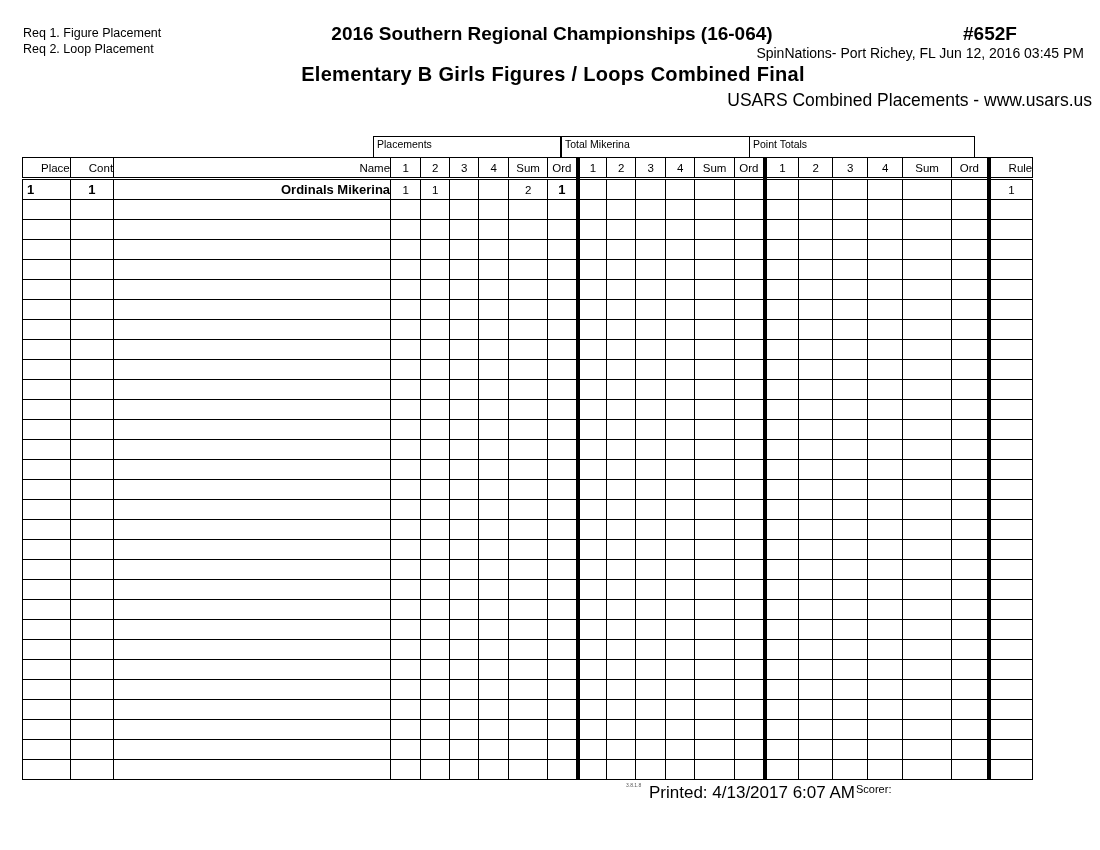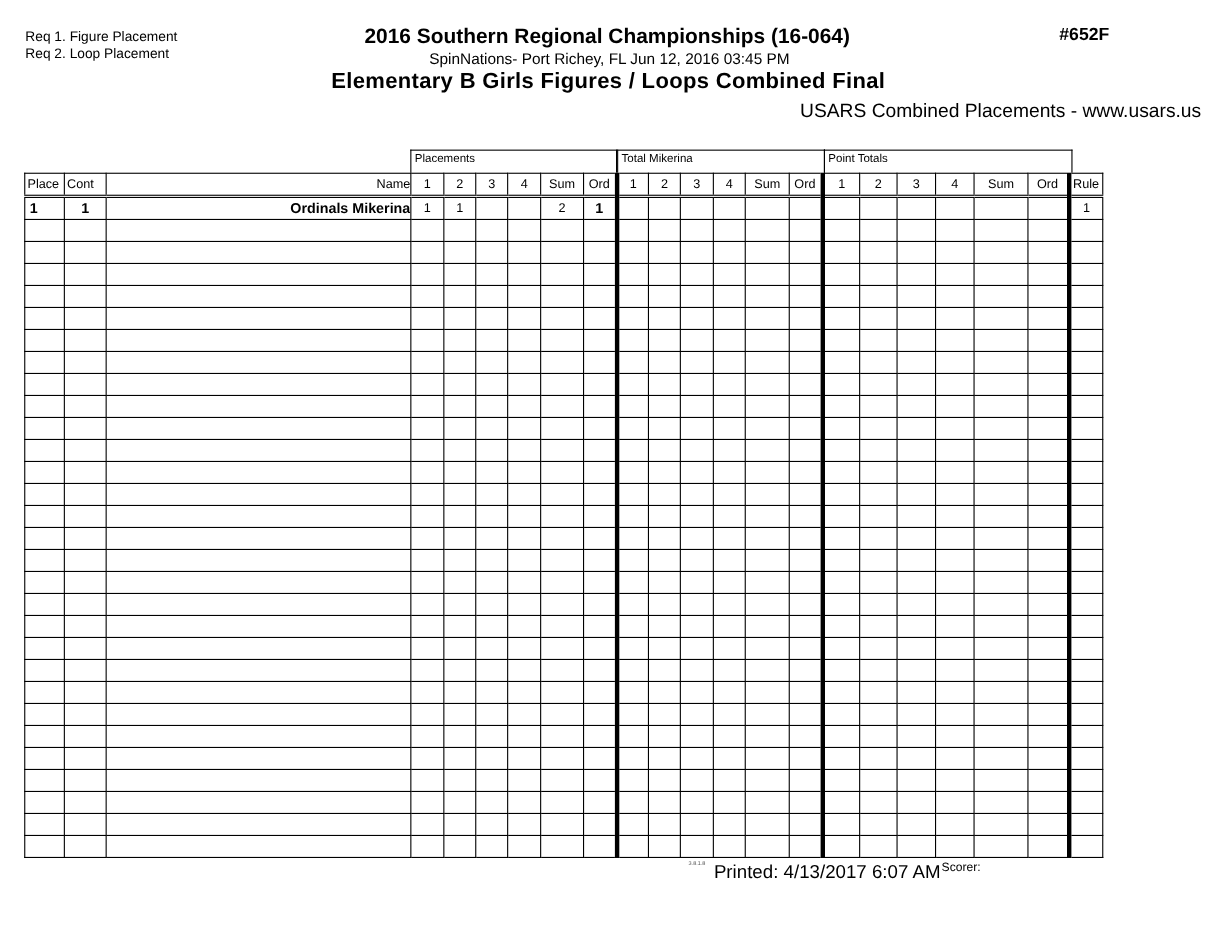--- a/index.html
+++ b/index.html
@@ -1,32 +1,32 @@
 <!DOCTYPE html>
 <html><head>
 <meta charset="utf-8">
 <style>
   html, body { margin: 0; padding: 0; background: #ffffff; }
   body { width: 1100px; height: 850px; position: relative; overflow: hidden; font-family: "Liberation Sans", sans-serif; color: #000; }
   .abs { position: absolute; }
   .req { left: 23px; font-size: 12.5px; line-height: 16px; }
   .title1 { left: 0; width: 1104px; text-align: center; top: 23px; font-size: 19px; font-weight: bold; }
-  .title2 { left: 0; width: 1084px; text-align: center; top: 45px; font-size: 14px; margin-left: 12px; }
+  .title2 { left: 0; width: 1084px; text-align: right; top: 45px; font-size: 14px; }
   .title3 { left: 0; width: 1106px; text-align: center; top: 63px; font-size: 20px; font-weight: bold; letter-spacing: 0.3px; }
   .title4 { left: 0; width: 1092px; text-align: right; top: 90px; font-size: 17.5px; }
-  .eventno { left: 963px; top: 23px; font-size: 16px; font-weight: bold; }
+  .eventno { left: 963px; top: 23px; font-size: 19px; font-weight: bold; }
 
   .group { top: 136px; height: 21px; border: 1px solid #000; border-bottom: none; font-size: 10.5px; box-sizing: border-box; padding: 1px 3px; }
 
   table.grid { position: absolute; left: 22px; top: 157px; border-collapse: collapse; table-layout: fixed; font-size: 11.5px; }
   table.grid td, table.grid th { border: 1px solid #000; padding: 0; height: 19px; text-align: center; font-weight: normal; overflow: hidden; white-space: nowrap; }
   table.grid thead th { height: 19px; border-bottom: 3px double #000; }
   table.grid td.name, table.grid th.name { text-align: right; padding-left: 4px; }
   table.grid td.bold { font-weight: bold; font-size: 13px; }
-  table.grid td.lft, table.grid th.lft { text-align: left; padding-left: 2px; }
+  table.grid td.lft, table.grid th.lft { text-align: left; padding-left: 18px; }
   .thickR { border-right: 4px solid #000 !important; }
 
   .footer-ver { left: 626px; top: 782px; font-size: 5px; color: #555; }
   .footer-printed { left: 649px; top: 783px; font-size: 17px; }
   .footer-scorer { left: 856px; top: 783px; font-size: 11px; }
 </style>
 </head>
 <body>
 
 <div class="abs req" style="top:25px;">Req  1.  Figure Placement</div>

